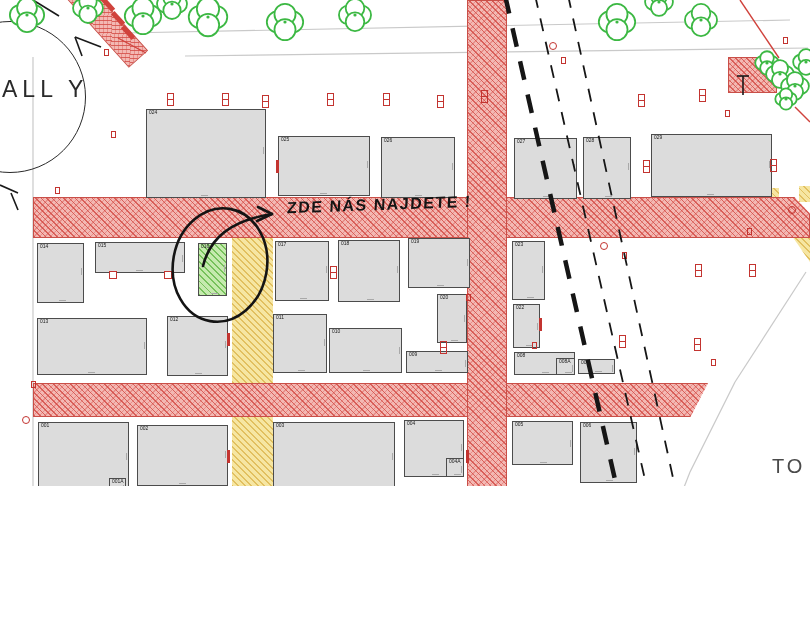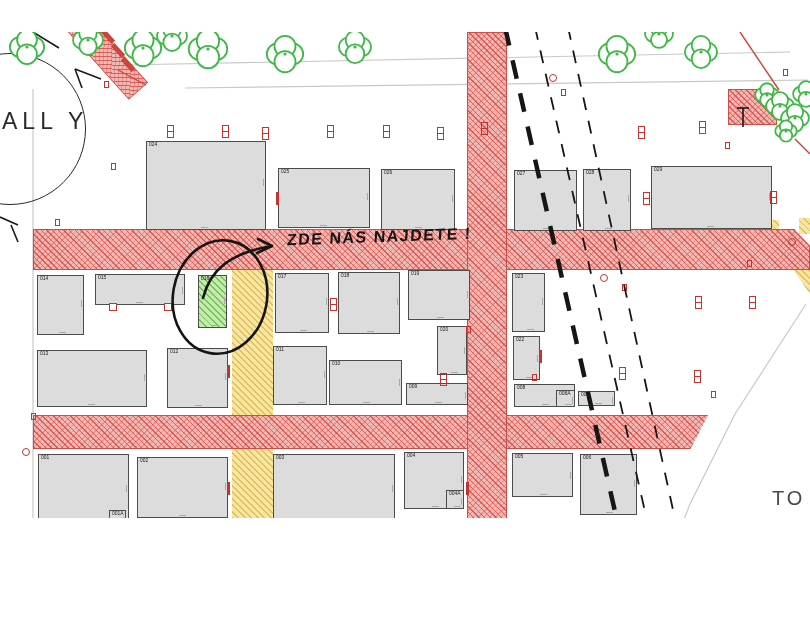--- a/index.html
+++ b/index.html
@@ -1,17 +1,17 @@
 <!DOCTYPE html>
 <html><head>
 <meta charset="utf-8">
 <style>
   html,body{margin:0;padding:0;background:#fff;}
   #stage{position:relative;width:810px;height:486px;overflow:hidden;background:#fff;
-         font-family:"Liberation Sans",sans-serif;margin-top:32px;}
+         font-family:"Liberation Sans",sans-serif;}
   #stage *{box-sizing:border-box;}
   svg.layer{position:absolute;left:0;top:0;width:810px;height:618px;pointer-events:none;}
   
   .road{position:absolute;
     background-image:
       repeating-linear-gradient(45deg, rgba(211,74,68,.80) 0 1px, transparent 1px 4px),
       repeating-linear-gradient(-45deg, rgba(211,74,68,.38) 0 1px, transparent 1px 4px),
       linear-gradient(#f3b8b3,#f3b8b3);
     border:1px solid #c94f48;}
   .ypath{position:absolute;

